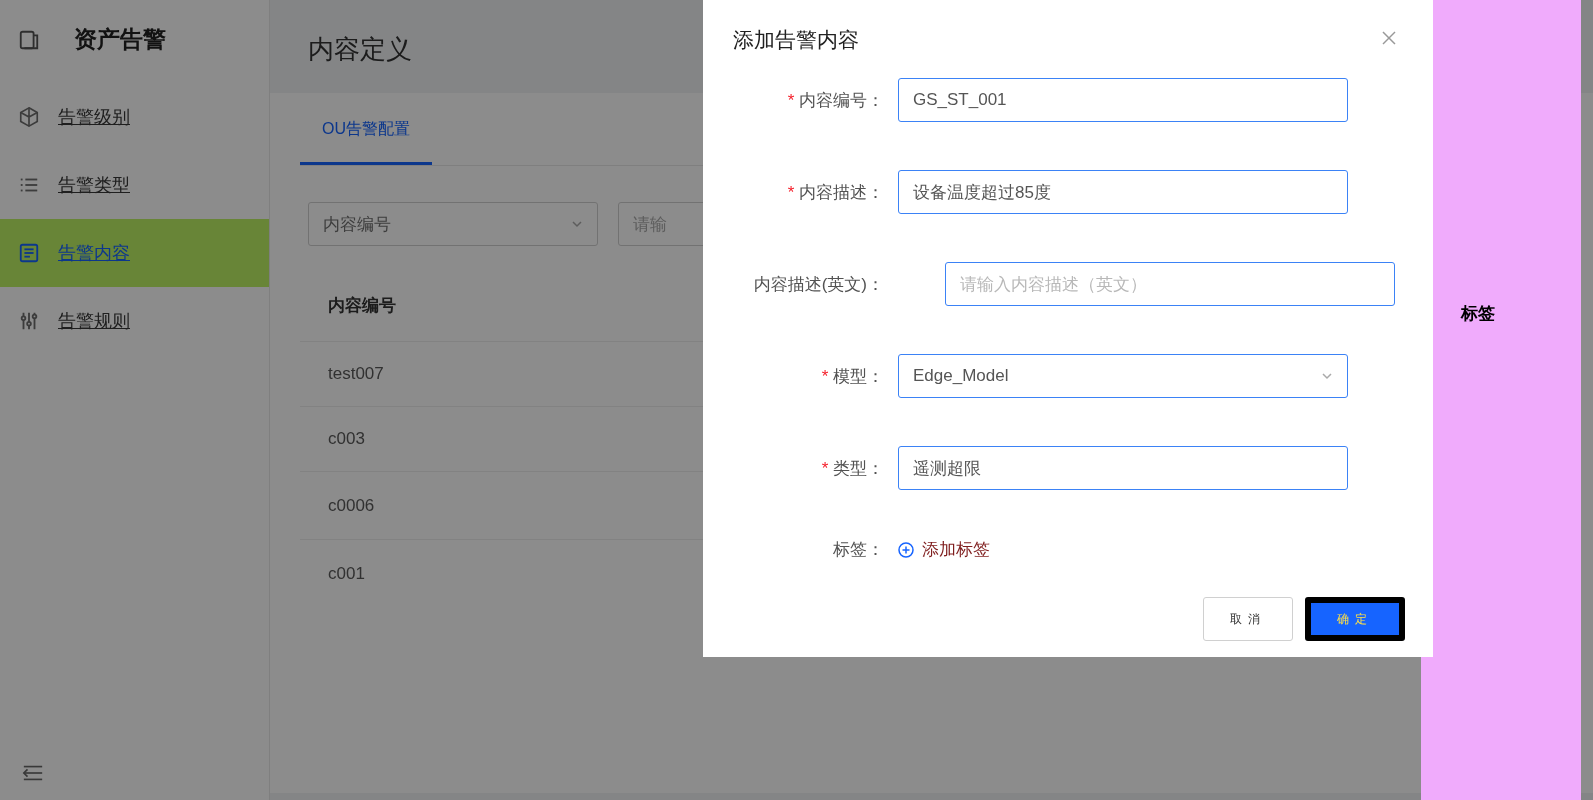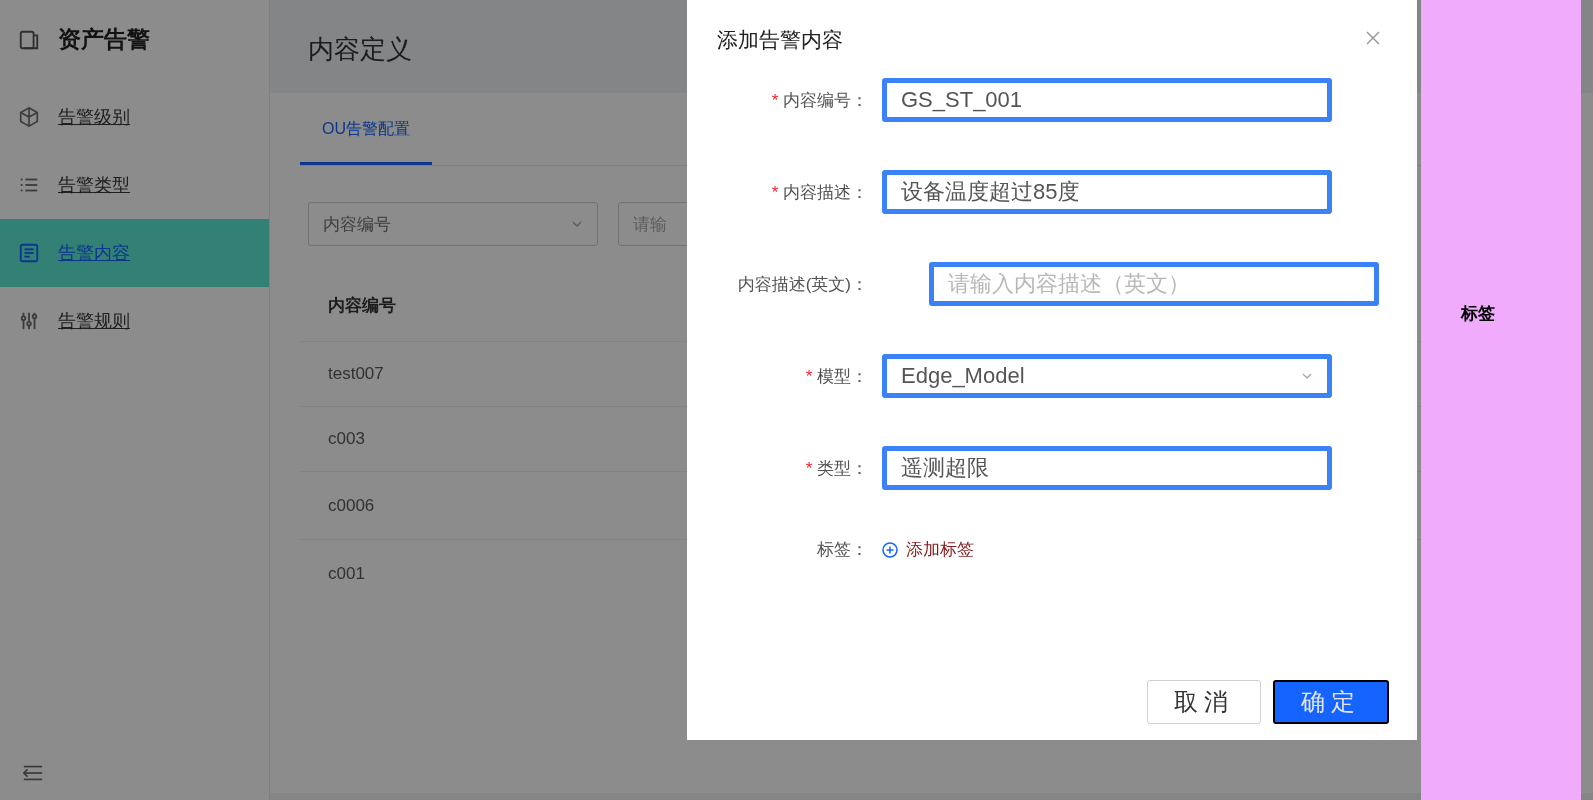--- a/index.html
+++ b/index.html
@@ -14,62 +14,62 @@
     }
     
     .sidebar {
       position: absolute; left: 0; top: 0;
       width: 270px; height: 800px;
       background: #fff;
       border-right: 1px solid #e8e8e8;
     }
     .sidebar-header { display: flex; align-items: center; padding: 24px 18px 28px 18px; }
     .sidebar-header-icon { width: 22px; height: 22px; color: #555; }
-    .sidebar-header-title { font-size: 23px; font-weight: 600; margin-left: 18px; color: #222; }
+    .sidebar-header-title { font-size: 23px; font-weight: 600; margin-left: 34px; color: #222; }
     .nav-item { display: flex; align-items: center; height: 68px; padding: 0 18px; cursor: pointer; }
     .nav-item-icon { width: 22px; height: 22px; color: #6d6d6d; flex-shrink: 0; }
     .nav-item-label { font-size: 18px; margin-left: 18px; color: #393939; text-decoration: underline; }
-    .nav-item.active { background: #5eead4; }
+    .nav-item.active { background: #bef264; }
     .nav-item.active .nav-item-icon { color: #1664ff; }
     .nav-item.active .nav-item-label { color: #1664ff; }
     .collapse-btn { position: absolute; bottom: 14px; left: 22px; color: #666; cursor: pointer; }
     
     .main { position: absolute; left: 270px; top: 0; width: 1323px; height: 800px; background: #f0f2f5; }
     .main-header { padding: 32px 38px 14px; }
     .main-title { font-size: 26px; color: #333; }
     .panel { background: #fff; margin: 12px 0 0 0; padding: 0 30px; position: relative; height: 700px; width:100%; }
     .tabs { border-bottom: 1px solid #e8e8e8; display: flex; }
     .tab { padding: 26px 22px 22px; font-size: 16px; color: #1664ff; border-bottom: 3px solid #1664ff; }
     .filter-row { display: flex; gap: 20px; padding: 36px 8px 24px; }
     .sel { border: 1px solid #d0d0d0; height: 44px; border-radius: 3px; display: flex; align-items: center; padding: 0 14px; background: transparent; font-size: 17px; color: #707070; justify-content: space-between; }
     .sel1 { width: 290px; }
     .sel2 { width: 290px; }
     .table { width: 100%; border-collapse: collapse; }
     .table th { text-align: left; font-size: 17px; font-weight: 600; padding: 24px 28px; background: #fff; color: #333; }
     .table td { text-align: left; font-size: 17px; padding: 22px 28px; border-top: 1px solid #ededed; color: #5a5a5a; }
     
     .mask { position: absolute; left: 0; top: 0; width: 1593px; height: 800px; background: rgba(0,0,0,0.45); }
     
-    .modal { position: absolute; right: 176px; top: 0; width: 730px; height: 740px; background: #fff; }
+    .modal { position: absolute; right: 160px; top: 0; width: 730px; height: 657px; background: #fff; }
     .modal-header { padding: 26px 30px 18px; display: flex; justify-content: space-between; align-items: flex-start; }
     .modal-title { font-size: 21px; color: #222; }
     .close-btn { font-size: 22px; color: #999; cursor: pointer; background: none; border: none; line-height: 1; padding: 2px 6px; }
     .form { padding: 6px 30px 0; }
     .form-row { display: flex; align-items: center; margin-bottom: 48px; }
     .form-label-col { width: 165px; text-align: right; font-size: 17px; color: #525252; padding-right: 14px; }
     .req::before { content: "* "; color: #f5222d; }
     .form-control { flex: 1; }
-    .inp { width: 450px; height: 44px; border: 5px solid #3b82f6; border-radius: 3px; padding: 0 14px; font-size: 22px; color: #555; display: flex; align-items: center; justify-content: space-between; }
+    .inp { width: 450px; height: 44px; border: 1px solid #3b82f6; border-radius: 3px; padding: 0 14px; font-size: 17px; color: #555; display: flex; align-items: center; justify-content: space-between; }
     .inp.placeholder { color: #b8b8b8; margin-left: 47px; }
     .add-tag { color: #7f1d1d; font-size: 17px; display: inline-flex; align-items: center; cursor: pointer; }
     .add-tag-icon { width: 16px; height: 16px; margin-right: 8px; }
     .modal-footer { position: absolute; bottom: 16px; right: 28px; display: flex; gap: 12px; }
-    .btn { height: 44px; padding: 0 26px; font-size: 24px; border-radius: 3px; cursor: pointer; letter-spacing: 6px; display: inline-flex; align-items: center; }
+    .btn { height: 44px; padding: 0 26px; font-size: 12px; border-radius: 3px; cursor: pointer; letter-spacing: 6px; display: inline-flex; align-items: center; }
     .btn-default { background: #fff; border: 1px solid #d0d0d0; color: #333; }
-    .btn-primary { background: #1664ff; border: 2px solid #000000; color: #e5e5e5; }
+    .btn-primary { background: #1664ff; border: 6px solid #000000; color: #fde047; }
     .chev { width: 12px; height: 12px; }
     .right-strip { position: absolute; right: 12px; top: 0; width: 160px; height: 800px; background: #f0abfc; text-decoration: underline; }
     .right-strip .th { position: absolute; top: 302px; left: 40px; font-weight: 600; font-size: 17px; }
   </style>
 </head>
 <body>
 
 <div class="sidebar">
   <div class="sidebar-header">
     <svg class="sidebar-header-icon" viewBox="0 0 24 24" fill="none" stroke="currentColor" stroke-width="2">

